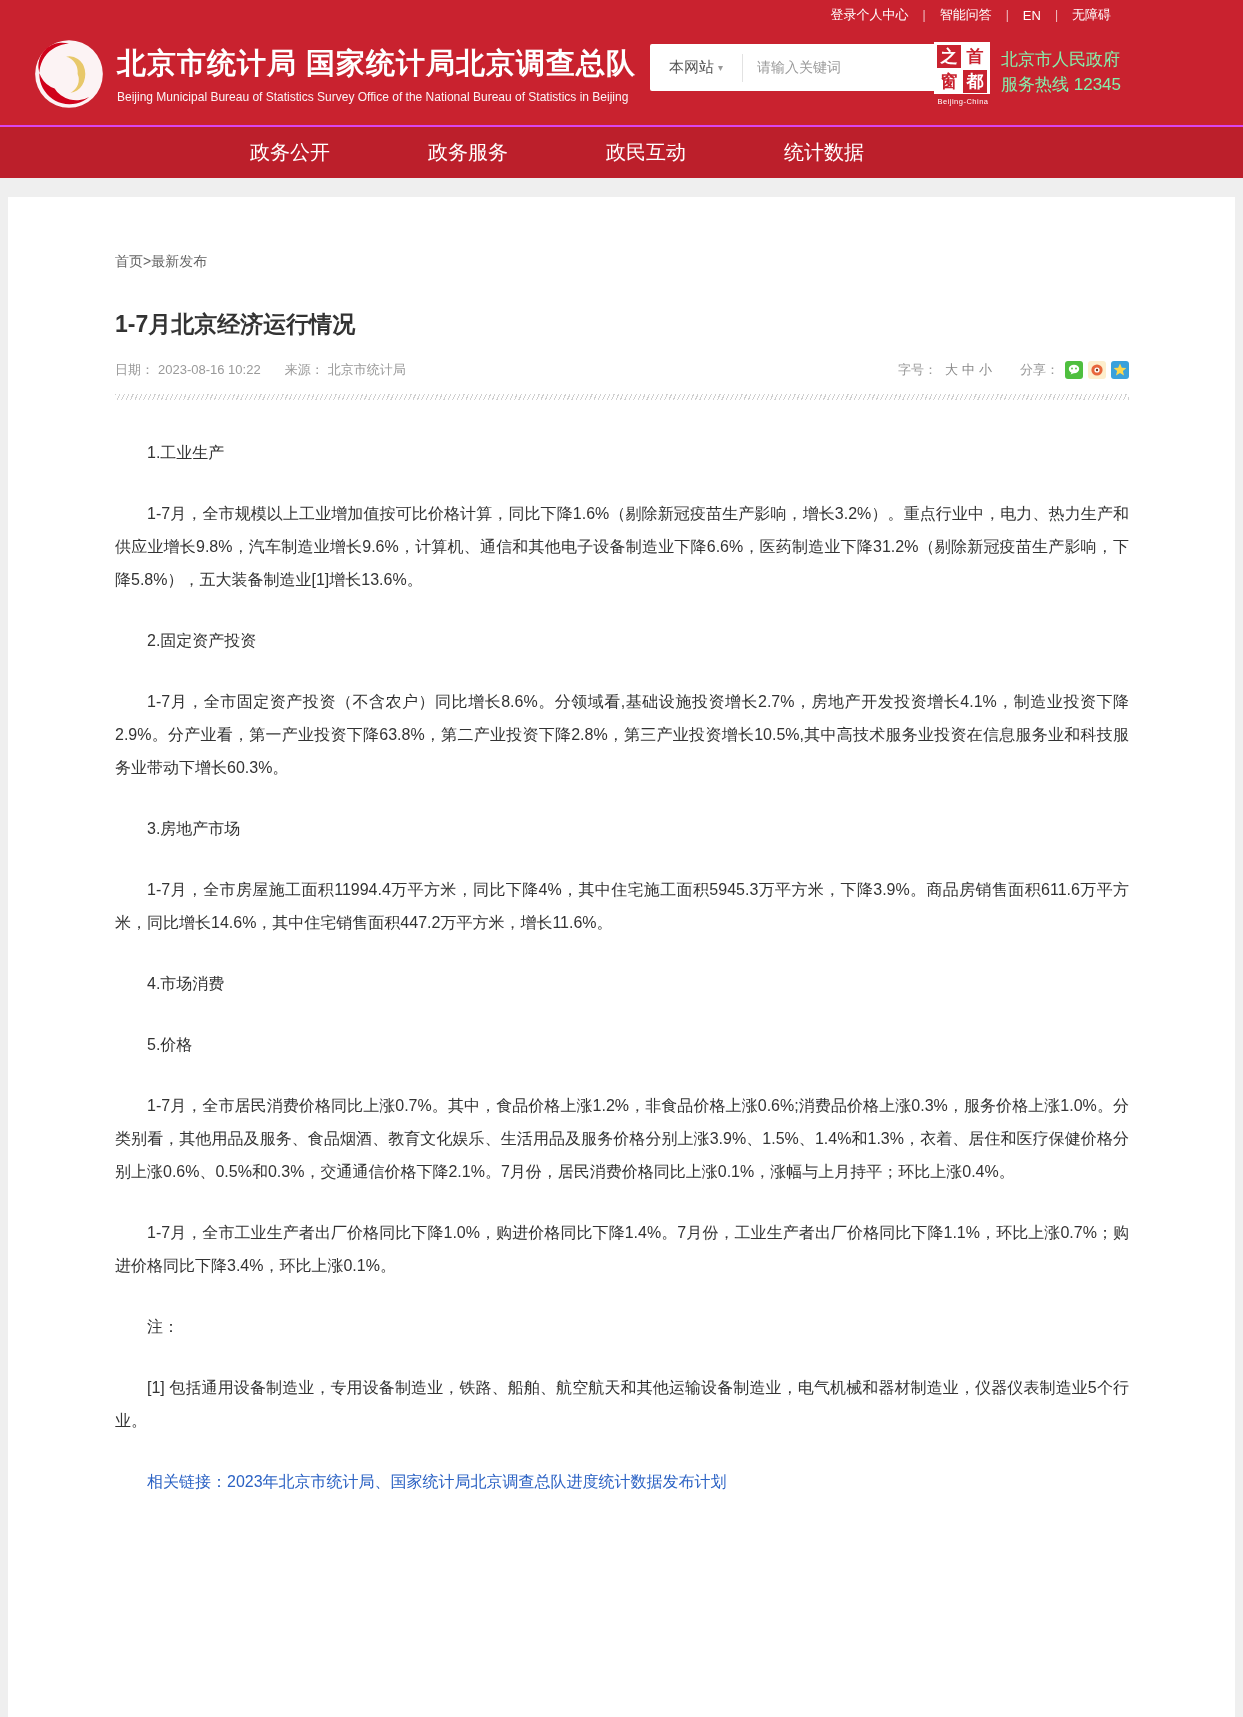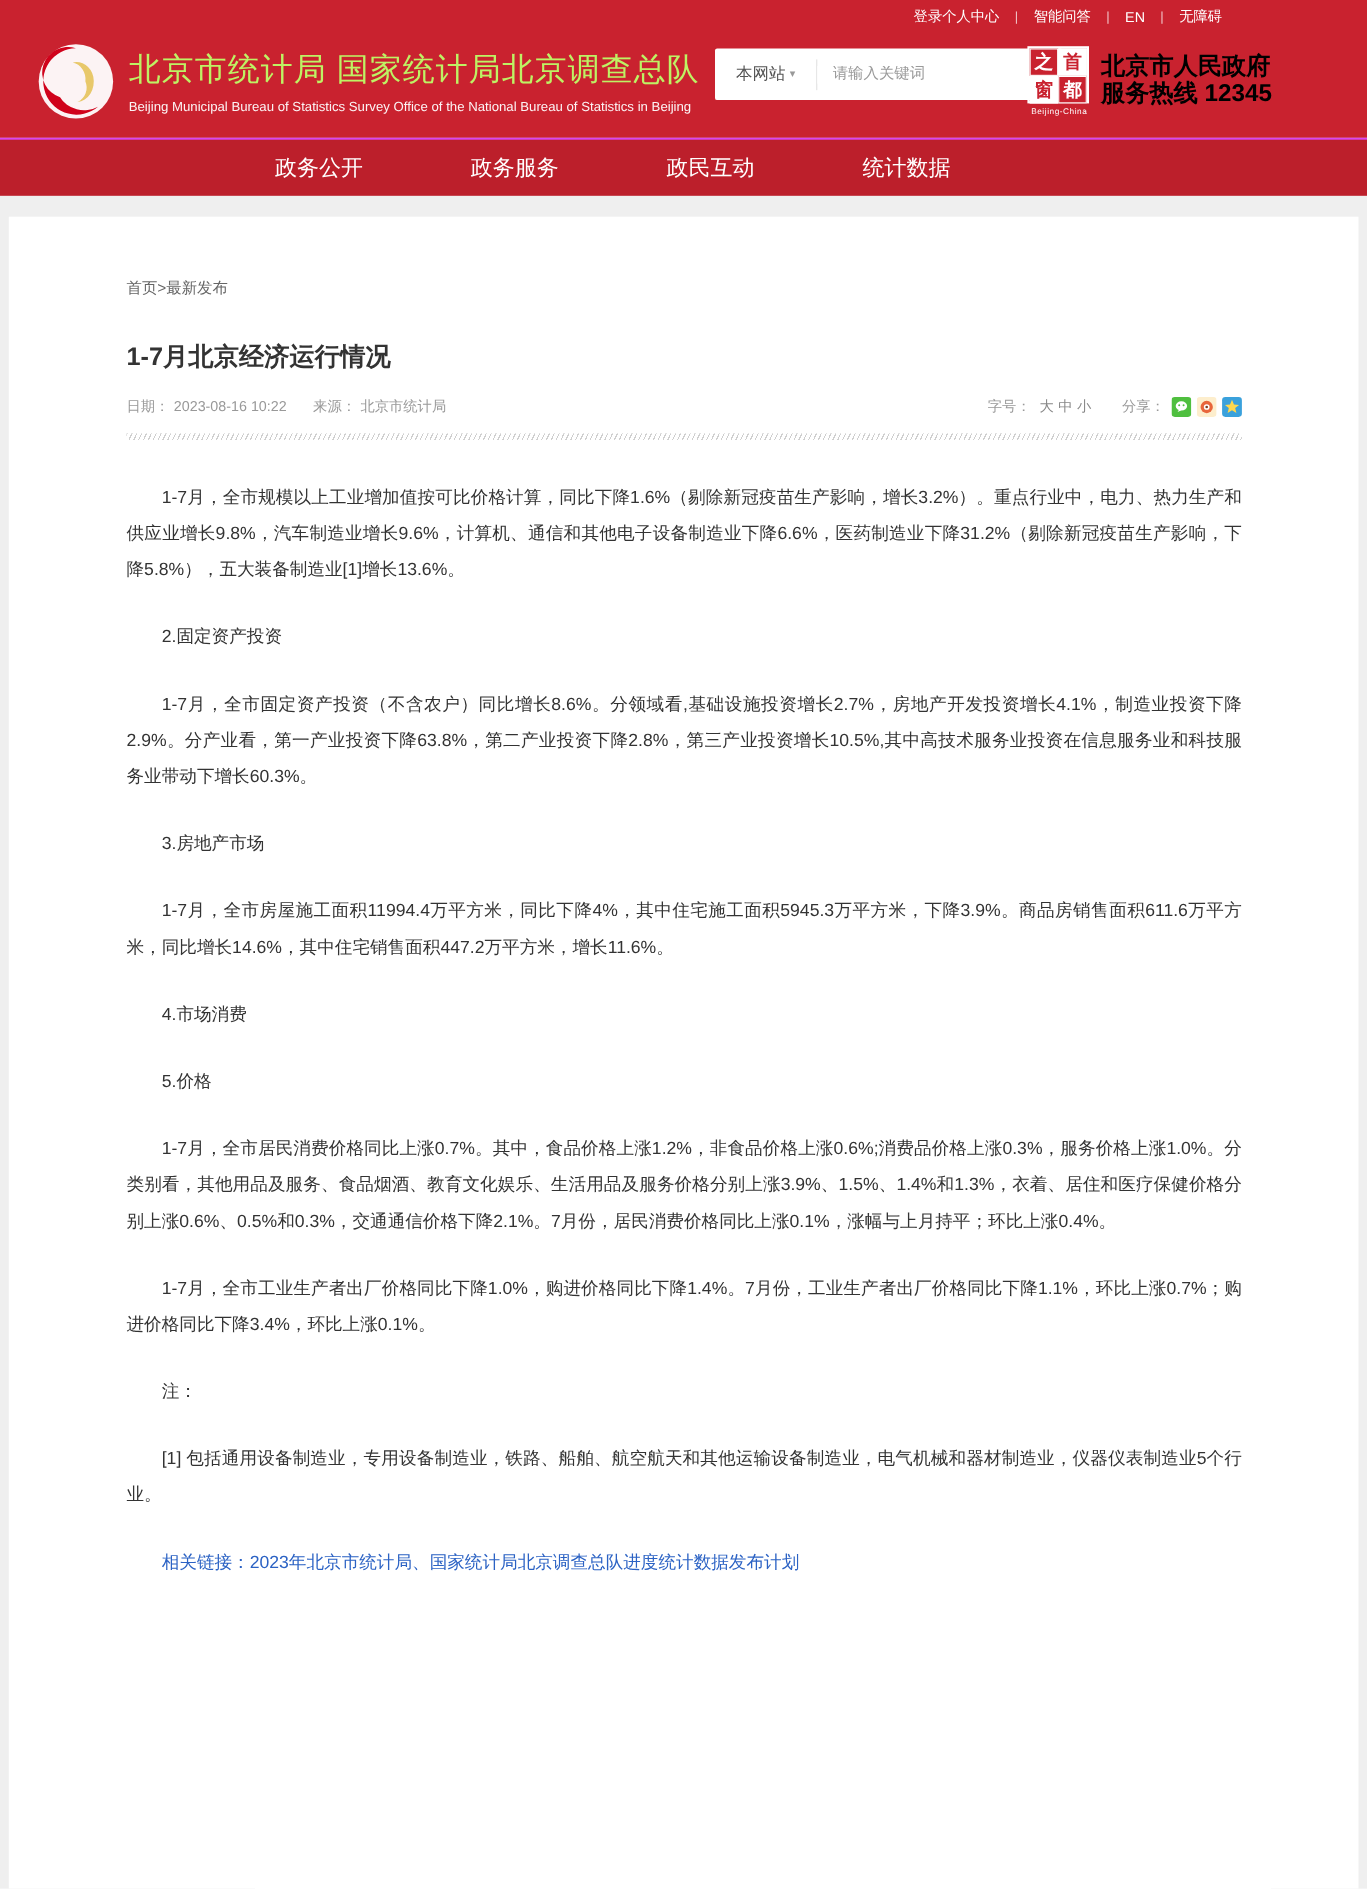--- a/index.html
+++ b/index.html
@@ -10,36 +10,36 @@
   }
   
   .topbar { height:30px; background:#c9222f; display:flex; align-items:center; justify-content:flex-end; padding-right:132px; }
   .topbar-links { display:flex; align-items:center; color:#fff; font-size:13px; gap:14px; }
   .topbar-links .tsep { opacity:.7; font-size:12px; }
   .topbar-links a { color:#fff; text-decoration:none; cursor:pointer; }
   
   .header { position:relative; height:95px; background:#c9222f; }
   .brand { position:absolute; left:33px; top:8px; display:flex; align-items:center; cursor:pointer; }
   .logo { width:72px; height:72px; margin-right:12px; flex:0 0 auto; }
-  .brand-title { color:#bef264; font-size:29px; font-weight:normal; letter-spacing:1px; white-space:nowrap; }
+  .brand-title { color:#ffffff; font-size:29px; font-weight:bold; letter-spacing:1px; white-space:nowrap; }
   .brand-sub { color:#fff; font-size:12px; margin-top:6px; opacity:.95; white-space:nowrap; }
   .search { position:absolute; left:650px; top:14px; width:316px; height:47px; background:#fff; border-radius:2px; display:flex; align-items:center; }
   .scope { border:none; background:none; font-size:15px; color:#555; width:92px; text-align:center; cursor:pointer; font-family:inherit; display:flex; align-items:center; justify-content:center; gap:4px; }
   .scope .caret { font-size:10px; color:#999; }
   .search .vdiv { width:1px; height:28px; background:#e2e2e2; }
   .search input { flex:1; border:none; outline:none; font-size:14px; color:#333; padding:0 6px 0 14px; font-family:Liberation Mono, monospace; min-width:0; }
   .search input::placeholder { color:#9a9a9a; }
   .search-btn { border:none; background:none; width:40px; cursor:pointer; display:flex; align-items:center; justify-content:center; }
   .gov { position:absolute; left:934px; top:12px; width:58px; cursor:pointer; text-align:center; }
   .gov-grid { width:56px; height:52px; border:2px solid #fff; display:grid; grid-template-columns:1fr 1fr; grid-template-rows:1fr 1fr; }
   .gov-cell { display:flex; align-items:center; justify-content:center; font-family:"Liberation Serif","DejaVu Serif",serif; font-size:17px; font-weight:bold; border:1px solid #fff; }
   .gov-cell.red { background:#c9222f; color:#fff; }
   .gov-cell.white { background:#fff; color:#c9222f; }
   .gov-cap { color:#fff; font-size:7.5px; margin-top:3px; letter-spacing:.5px; }
-  .hotline { position:absolute; left:1001px; top:17px; color:#000000; font-size:22px; font-weight:bold; line-height:25px; white-space:nowrap; }
+  .hotline { position:absolute; left:1001px; top:17px; color:#86efac; font-size:17px; font-weight:normal; line-height:25px; white-space:nowrap; }
   
   .nav { height:53px; background:#bc1f2b; border-top:2px solid #d946ef; display:flex; align-items:center; padding-left:250px; }
   .nav-item { color:#fff; font-size:20px; margin-right:98px; cursor:pointer; white-space:nowrap; }
   
   .card { background:#fff; margin:19px 8px 0; min-height:1520px; padding:56px 106px 20px 107px; }
   .breadcrumb { font-size:14px; color:#666; cursor:pointer; }
   .title { font-size:23px; font-weight:700; color:#333; text-align:left; margin-top:38px; }
   .meta { display:flex; justify-content:space-between; align-items:center; margin-top:21px; font-size:13px; color:#999; }
   .meta-left span { margin-right:4px; }
   .meta-left .gap { display:inline-block; width:16px; }
@@ -159,20 +159,21 @@
               <path d="M9 2.5 L10.8 6.8 L15.4 7.1 L11.9 10 L13 14.5 L9 12 L5 14.5 L6.1 10 L2.6 7.1 L7.2 6.8 Z" fill="#ffd84d"></path>
             </svg>
           </span>
         </span>
     </div>
   </div>
 
   <div class="hatch"></div>
 
   <div class="article" id="articleBody">
+      <p>1.工业生产</p>
       <p>1-7月，全市规模以上工业增加值按可比价格计算，同比下降1.6%（剔除新冠疫苗生产影响，增长3.2%）。重点行业中，电力、热力生产和供应业增长9.8%，汽车制造业增长9.6%，计算机、通信和其他电子设备制造业下降6.6%，医药制造业下降31.2%（剔除新冠疫苗生产影响，下降5.8%），五大装备制造业[1]增长13.6%。</p>
       <p>2.固定资产投资</p>
       <p>1-7月，全市固定资产投资（不含农户）同比增长8.6%。分领域看,基础设施投资增长2.7%，房地产开发投资增长4.1%，制造业投资下降2.9%。分产业看，第一产业投资下降63.8%，第二产业投资下降2.8%，第三产业投资增长10.5%,其中高技术服务业投资在信息服务业和科技服务业带动下增长60.3%。</p>
       <p>3.房地产市场</p>
       <p>1-7月，全市房屋施工面积11994.4万平方米，同比下降4%，其中住宅施工面积5945.3万平方米，下降3.9%。商品房销售面积611.6万平方米，同比增长14.6%，其中住宅销售面积447.2万平方米，增长11.6%。</p>
       <p>4.市场消费</p>
       <p>5.价格</p>
       <p>1-7月，全市居民消费价格同比上涨0.7%。其中，食品价格上涨1.2%，非食品价格上涨0.6%;消费品价格上涨0.3%，服务价格上涨1.0%。分类别看，其他用品及服务、食品烟酒、教育文化娱乐、生活用品及服务价格分别上涨3.9%、1.5%、1.4%和1.3%，衣着、居住和医疗保健价格分别上涨0.6%、0.5%和0.3%，交通通信价格下降2.1%。7月份，居民消费价格同比上涨0.1%，涨幅与上月持平；环比上涨0.4%。</p>
       <p>1-7月，全市工业生产者出厂价格同比下降1.0%，购进价格同比下降1.4%。7月份，工业生产者出厂价格同比下降1.1%，环比上涨0.7%；购进价格同比下降3.4%，环比上涨0.1%。</p>
       <p>注：</p>

